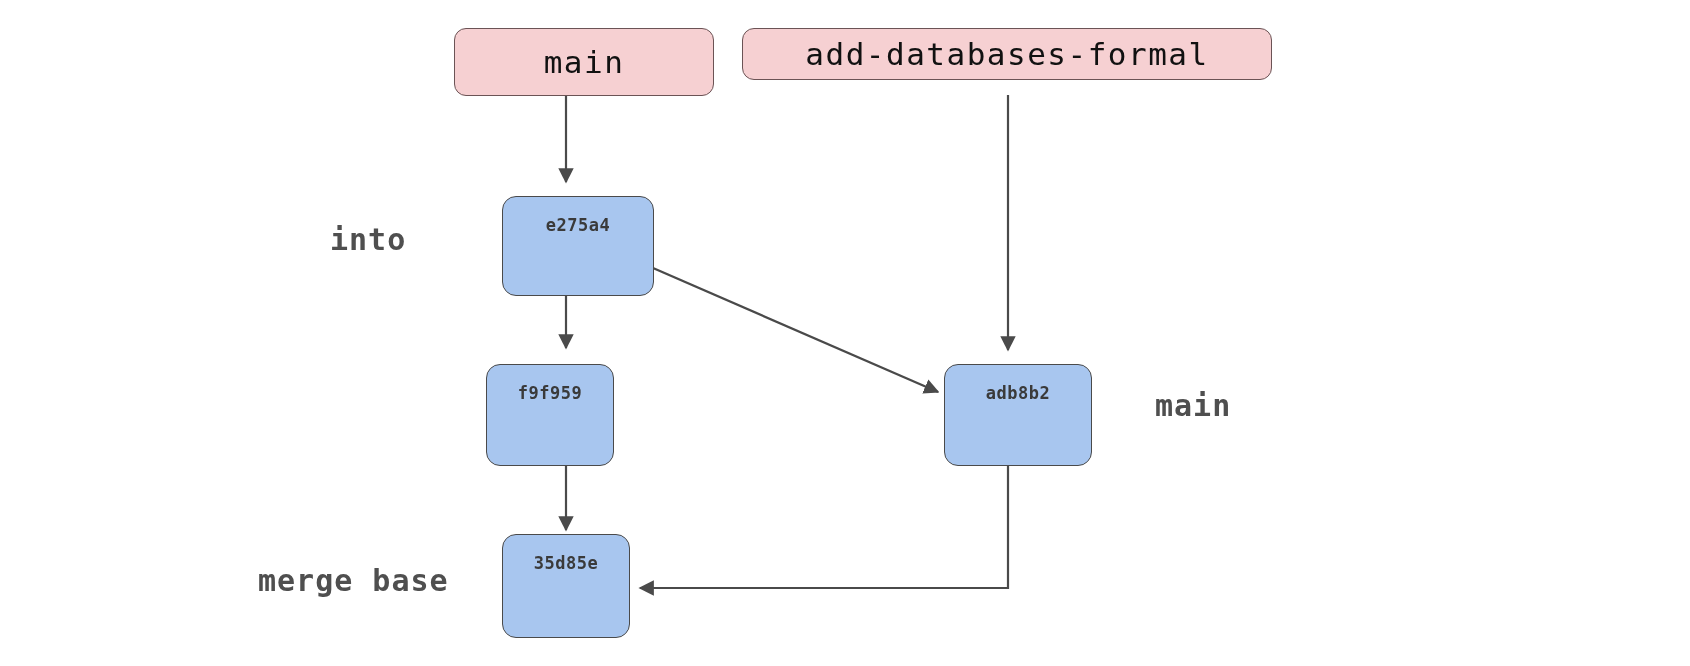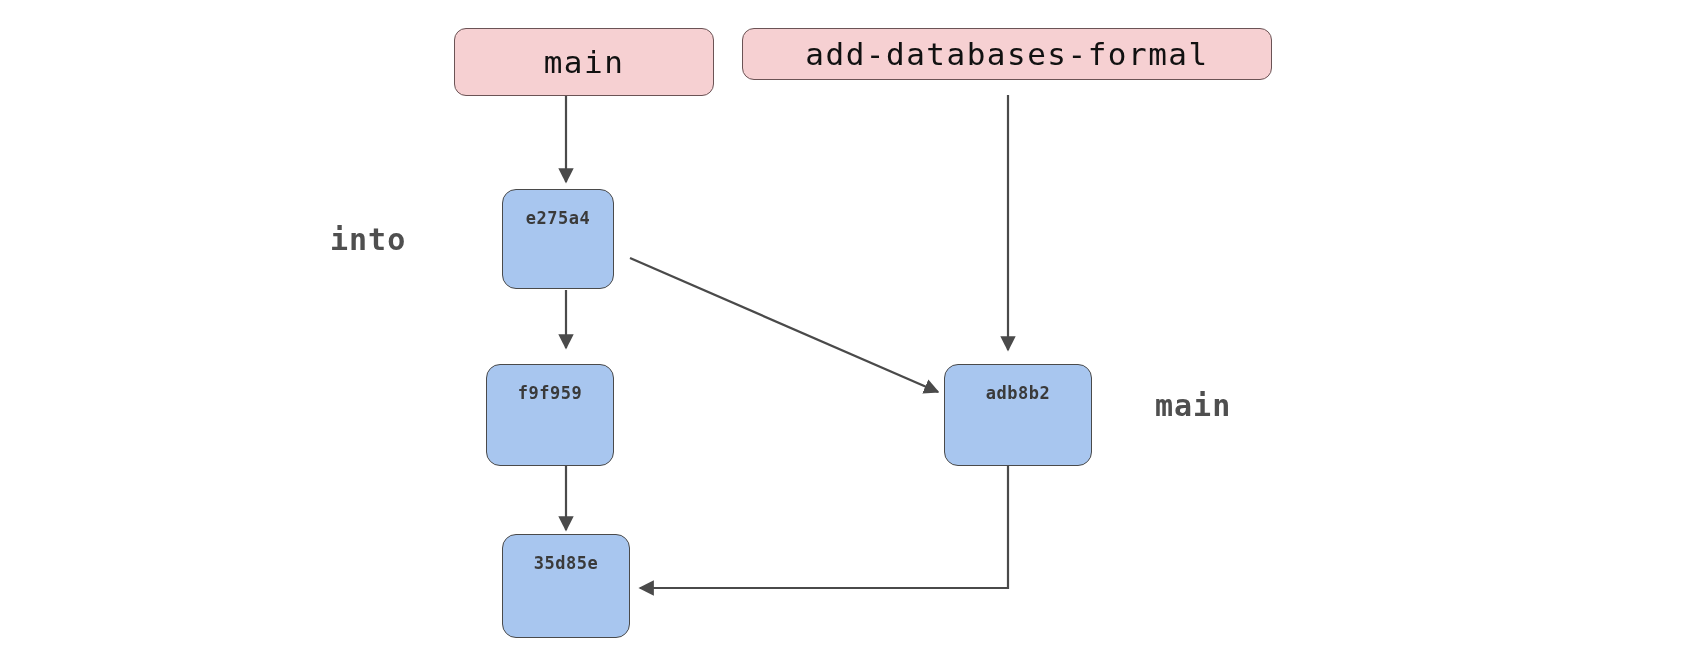--- a/index.html
+++ b/index.html
@@ -93,34 +93,35 @@
   </svg>
 
   <div class="node branch-node" style="left:454px; top:28px; width:260px; height:68px;">
     <span>main</span>
   </div>
 
   <div class="node branch-node" style="left:742px; top:28px; width:530px; height:52px;">
     <span>add-databases-formal</span>
   </div>
 
-  <div class="node commit-node" style="left:502px; top:189px; width:112px; height:100px;">
+  <div class="node commit-node" style="left:502px; top:196px; width:152px; height:100px;">
     <span>e275a4</span>
   </div>
 
   <div class="node commit-node" style="left:486px; top:364px; width:128px; height:102px;">
     <span>f9f959</span>
   </div>
 
   <div class="node commit-node" style="left:502px; top:534px; width:128px; height:104px;">
     <span>35d85e</span>
   </div>
 
   <div class="node commit-node" style="left:944px; top:364px; width:148px; height:102px;">
     <span>adb8b2</span>
   </div>
 
   <div class="side-label" style="left:330px; top:222px;">into</div>
 
   <div class="side-label" style="left:1155px; top:388px;">main</div>
 
+  <div class="side-label" style="left:258px; top:563px;">merge base</div>
 
 </div>
 
 </body></html>

